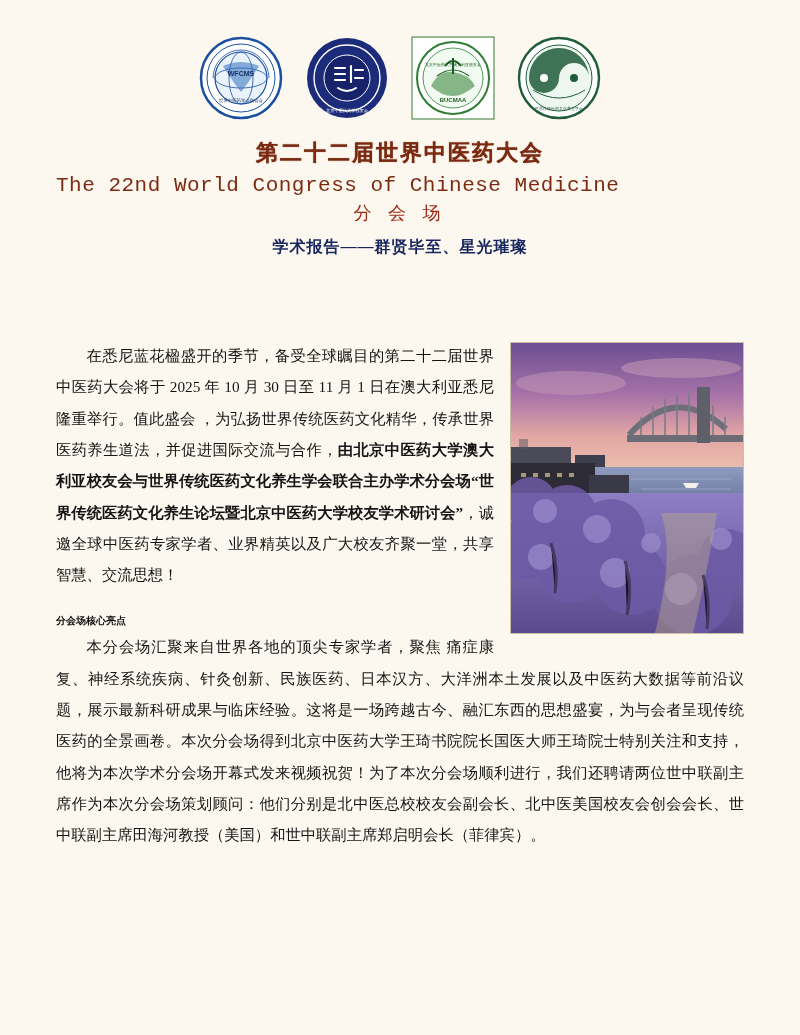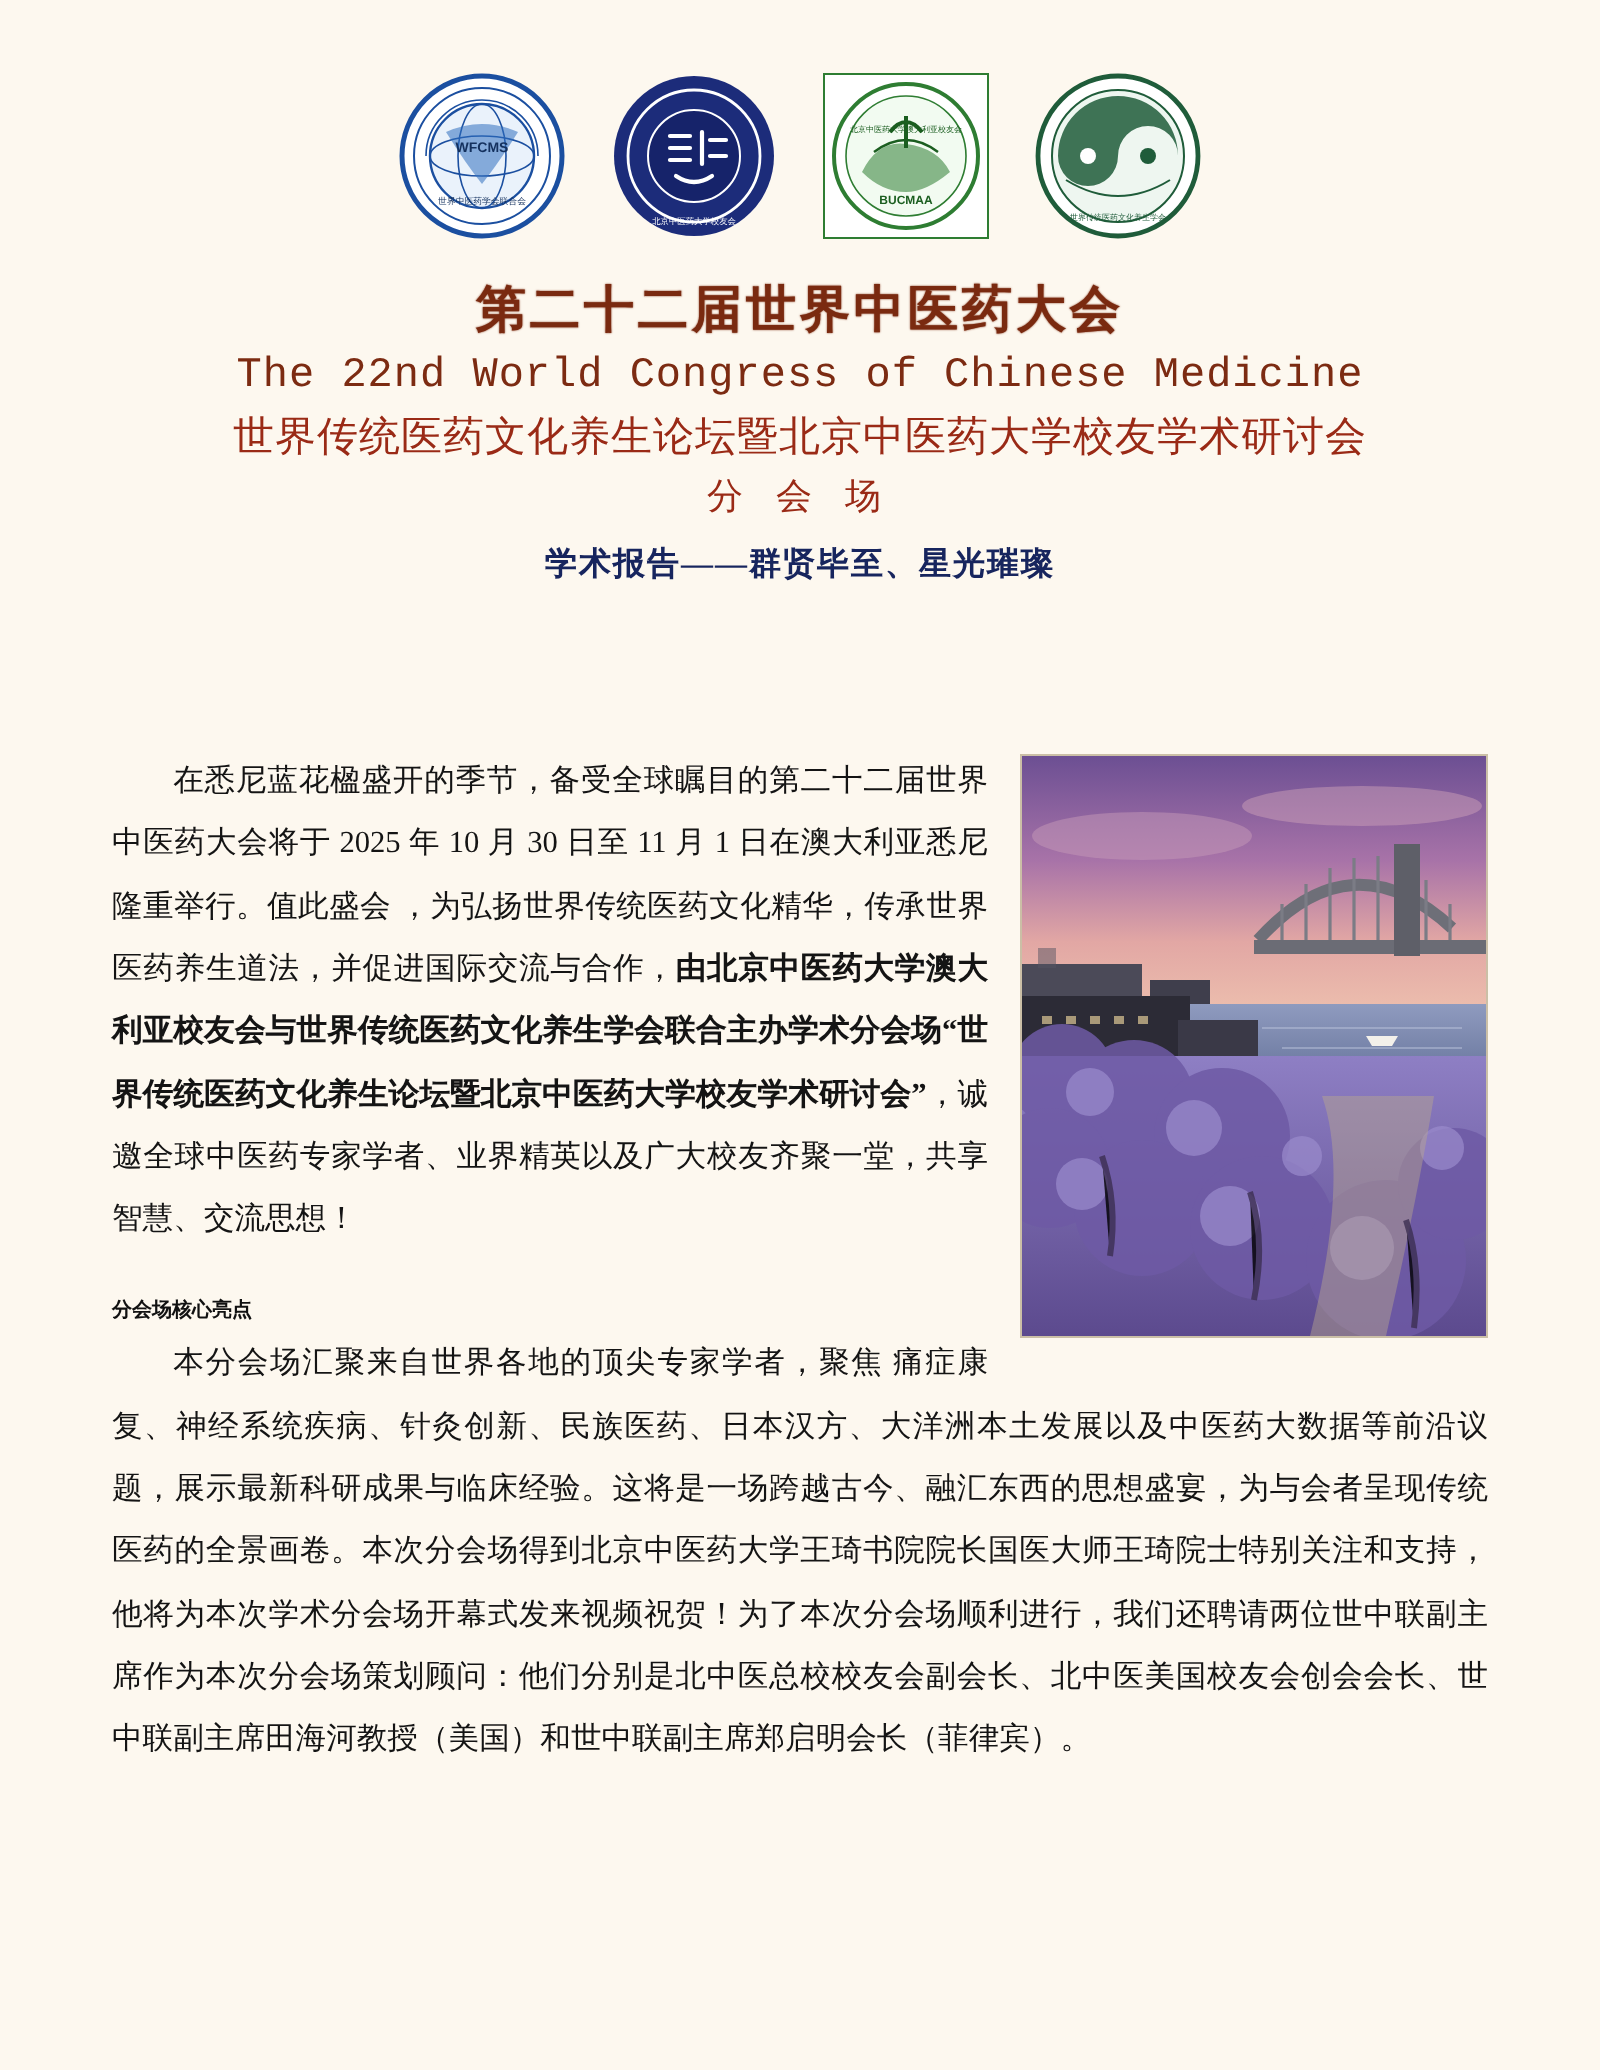--- a/index.html
+++ b/index.html
@@ -36,29 +36,29 @@
     height: 84px;
     position: relative;
     flex: 0 0 auto;
   }
   .logo svg { display: block; }
 
   
   .title-main {
     text-align: center;
     font-family: "Liberation Serif", serif;
-    font-size: 25px;
+    font-size: 22px;
     font-weight: bold;
     color: #7a2a10;
     letter-spacing: 2px;
     margin: 6px 0 2px 0;
     text-shadow: 0 0 1px #7a2a10;
   }
   .title-en {
-    text-align: center;
+    text-align: left;
     font-family: "Liberation Mono", monospace;
     font-size: 21px;
     color: #7c2b12;
     letter-spacing: 0.5px;
     margin: 6px 0 4px 0;
   }
   .title-sub1 {
     text-align: center;
     font-family: "Liberation Serif", serif;
     font-size: 20.5px;
@@ -174,21 +174,20 @@
         <circle cx="57" cy="42" r="4" fill="#1f5c3a"></circle>
         <path d="M16 54 q26 16 52 0" fill="none" stroke="#1f5c3a" stroke-width="1"></path>
         <text x="42" y="74" text-anchor="middle" font-family="Liberation Sans, sans-serif" font-size="4" fill="#1f5c3a">世界传统医药文化养生学会</text>
       </svg>
     </div>
 
   </div>
 
   <div class="title-main">第二十二届世界中医药大会</div>
   <div class="title-en">The 22nd World Congress of Chinese Medicine</div>
-  <div class="title-sub1">世界传统医药文化养生论坛暨北京中医药大学校友学术研讨会</div>
   <div class="title-sub2">分 会 场</div>
   <div class="title-report">学术报告——群贤毕至、星光璀璨</div>
 
   <div class="content">
 
     <div class="figure">
       <svg viewBox="0 0 232 290" preserveAspectRatio="none" xmlns="http://www.w3.org/2000/svg">
         <defs>
           <linearGradient id="sky" x1="0" y1="0" x2="0" y2="1">
             <stop offset="0%" stop-color="#6c4f93"></stop>

